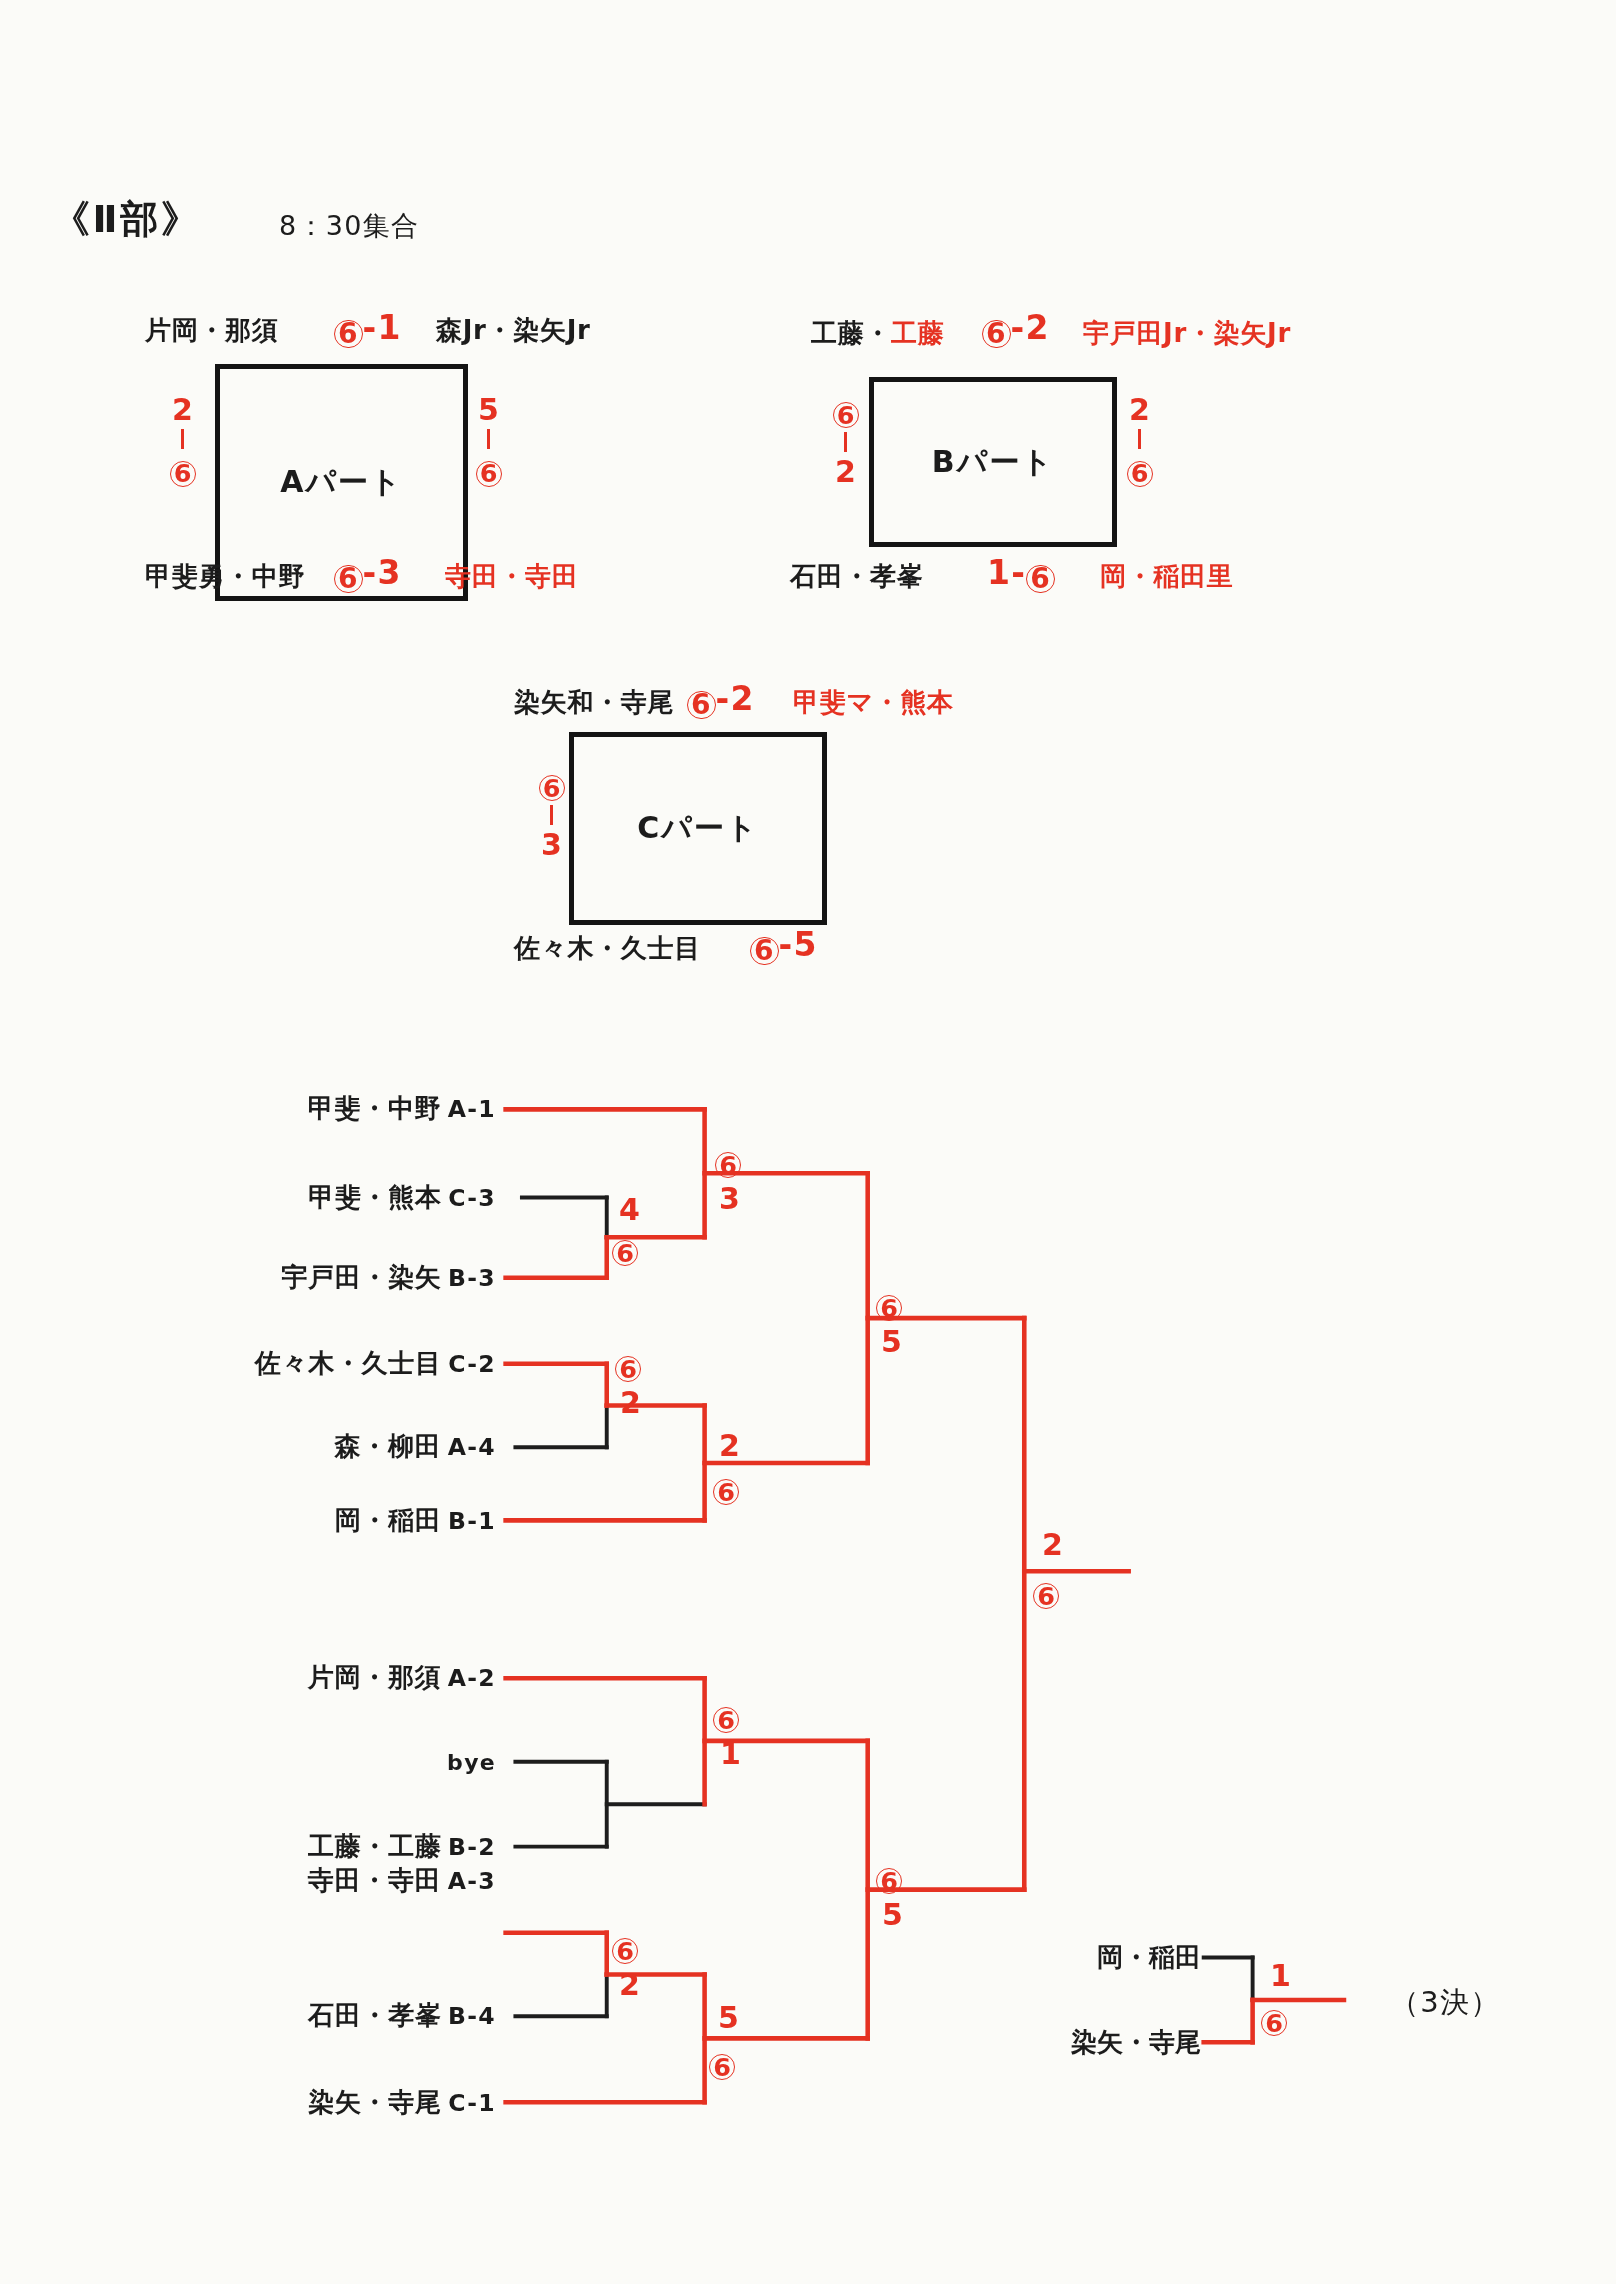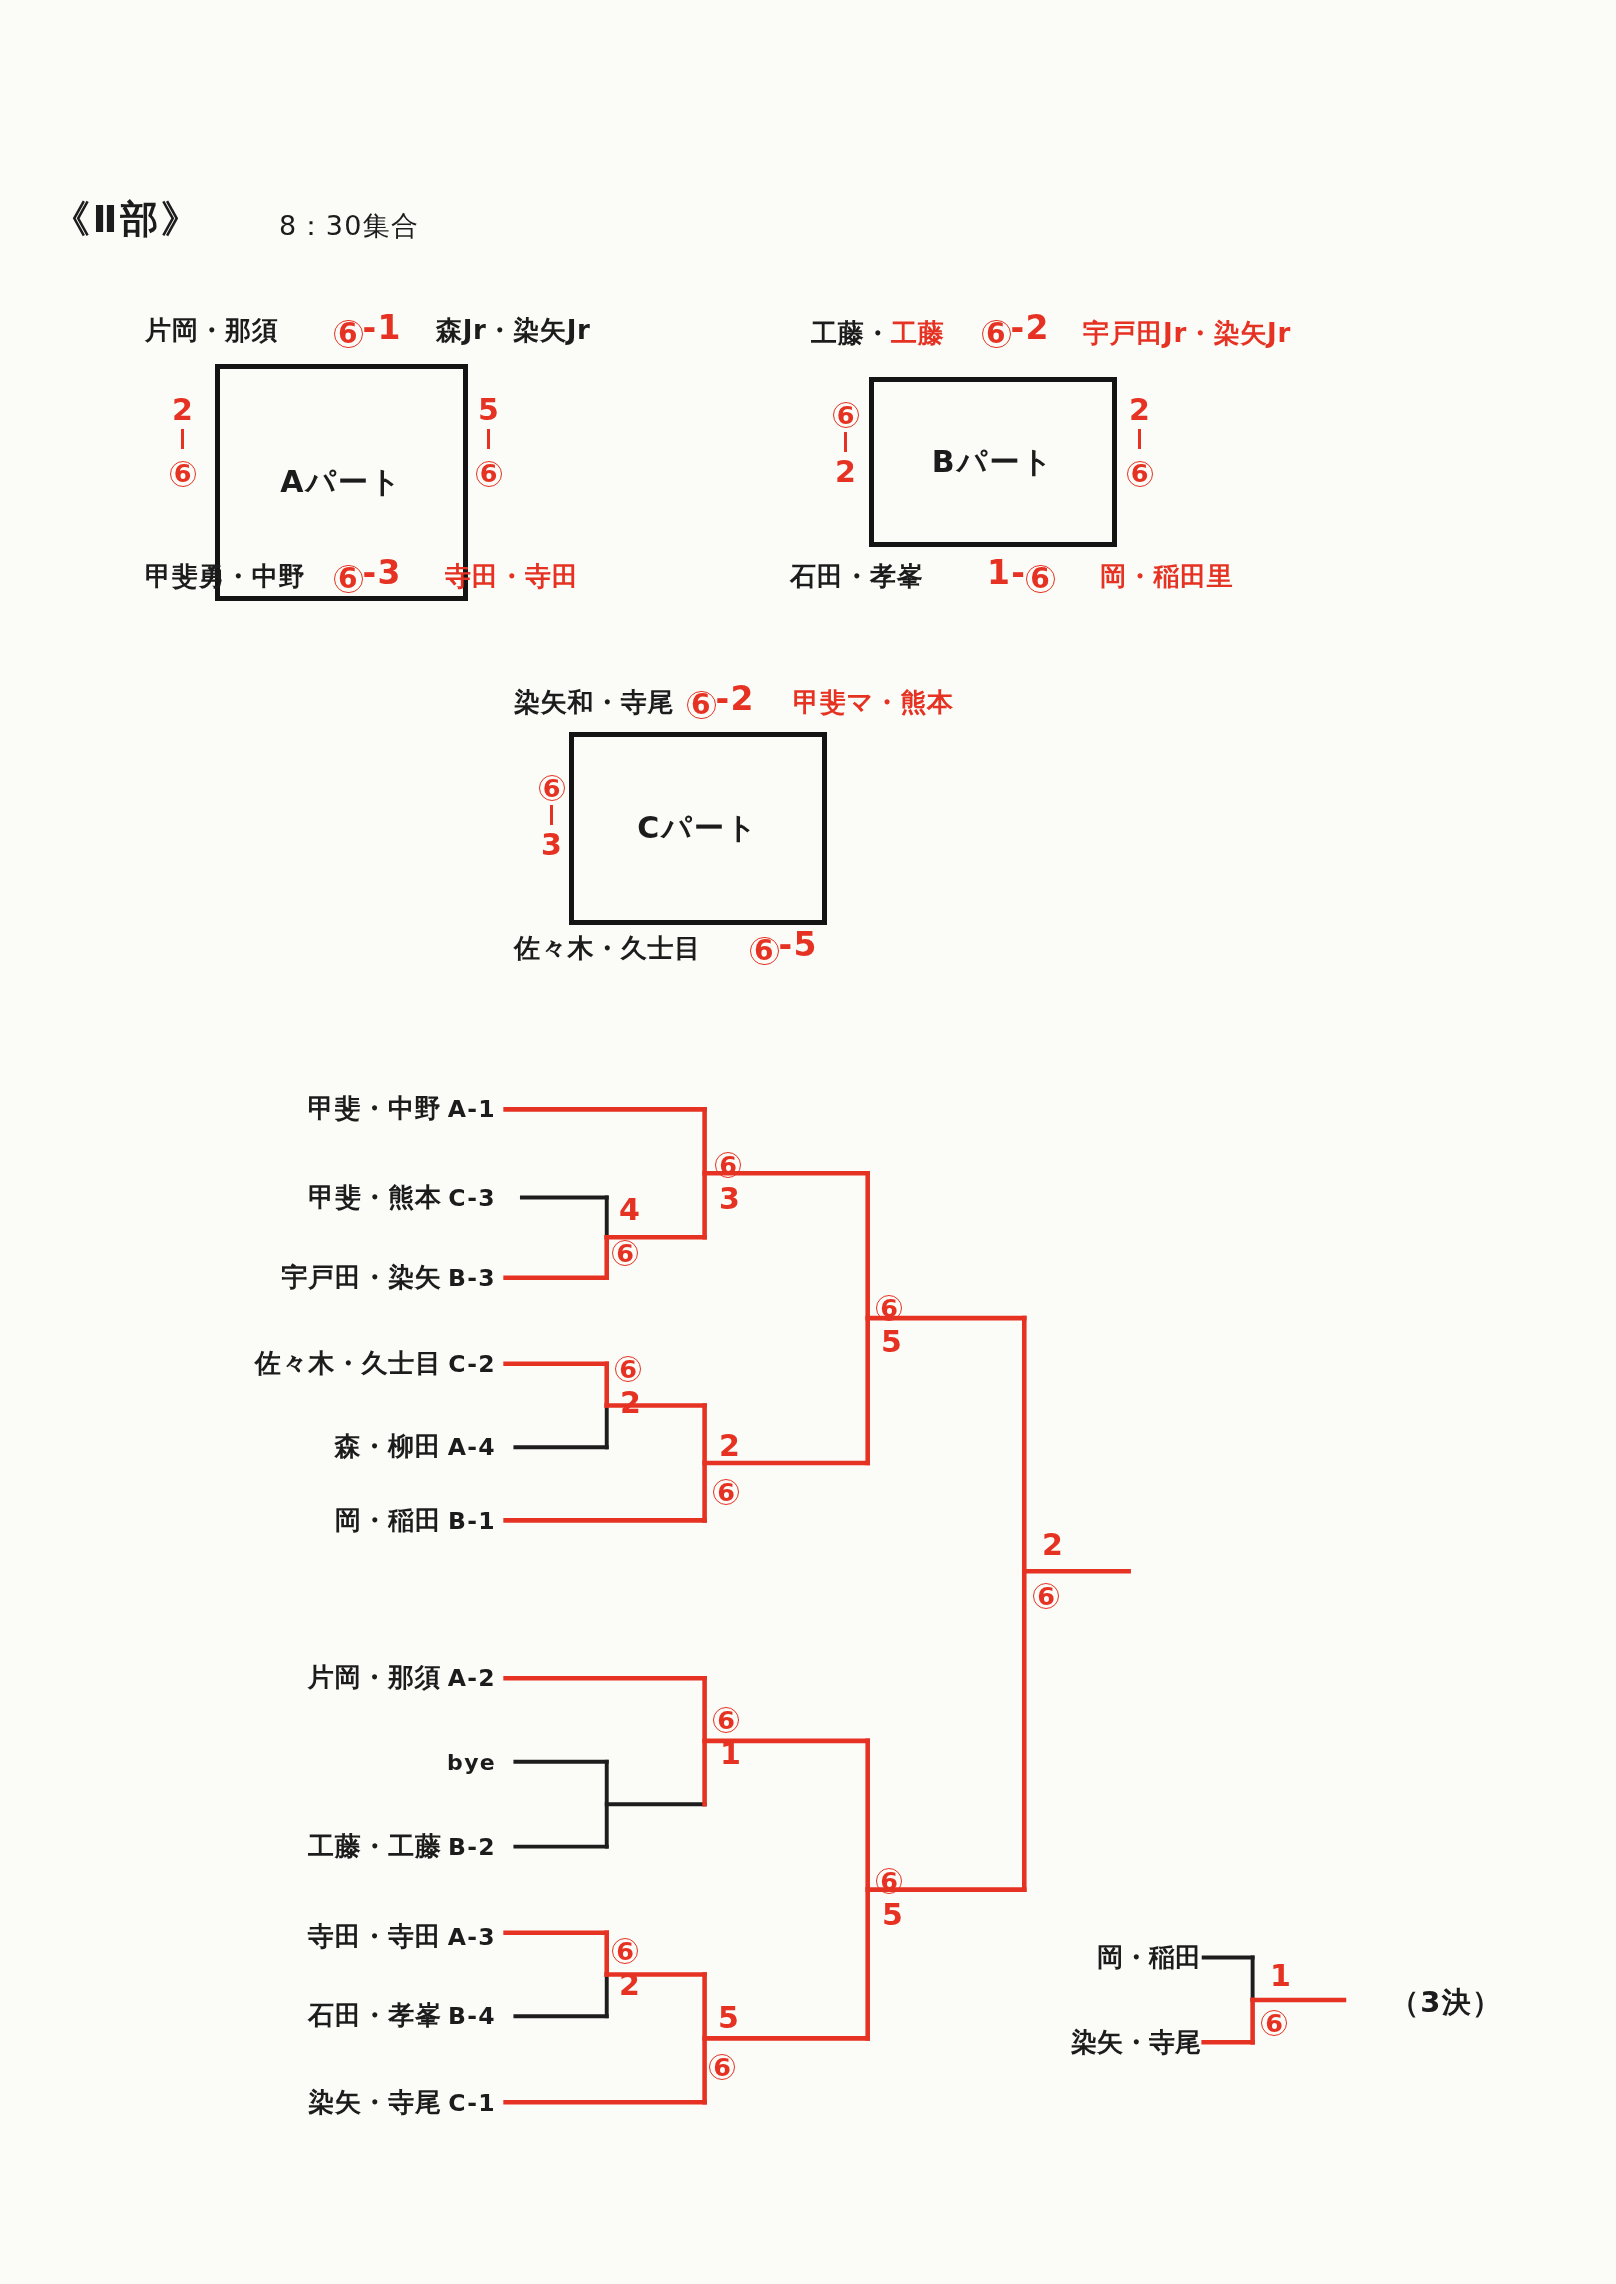--- a/index.html
+++ b/index.html
@@ -29,21 +29,21 @@
 
   .entry { position:absolute; left:189px; width:307px; text-align:right;
            font-size:26px; font-weight:700; line-height:1.25; letter-spacing:0.7px; }
   .entry .seed { font-size:23.5px; margin-left:6.5px; letter-spacing:1.3px; }
   .entry.bye { font-size:22px; letter-spacing:1.3px; }
 
   .tp-entry { position:absolute; left:979px; width:222px; text-align:right;
               font-size:26px; font-weight:700; line-height:1.25; }
 
   .snum { position:absolute; font-size:30px; font-weight:600; color:var(--red,#e53222); line-height:1.1; }
-  .note { font-size:29px; font-weight:700; letter-spacing:1.3px; }
+  .note { font-size:29px; font-weight:400; letter-spacing:1.3px; }
 
   svg.lines { position:absolute; left:0; top:0; }
   .kline { stroke:#1d1d1d; stroke-width:6; fill:none; stroke-linecap:square; }
   .rline { stroke:var(--red,#e53222); stroke-width:7; fill:none; stroke-linecap:square; }
 
   
   .circ { display:inline-flex; align-items:center; justify-content:center;
           width:1.02em; height:1.02em; border:0.07em solid currentColor; border-radius:50%;
           font-size:0.85em; line-height:1; vertical-align:-0.14em; font-weight:700; }
 </style>
@@ -187,21 +187,21 @@
 </div>
 <div class="entry" style="top:1661px;">
   <span>片岡・那須</span><span class="seed">A-2</span>
 </div>
 <div class="entry bye" style="top:1749px;">
   <span>bye</span>
 </div>
 <div class="entry" style="top:1830px;">
   <span>工藤・工藤</span><span class="seed">B-2</span>
 </div>
-<div class="entry" style="top:1920px;text-align:right;">
+<div class="entry" style="top:1864px;text-align:right;">
   <span>寺田・寺田</span><span class="seed">A-3</span>
 </div>
 <div class="entry" style="top:1999px;">
   <span>石田・孝峯</span><span class="seed">B-4</span>
 </div>
 <div class="entry" style="top:2086px;">
   <span>染矢・寺尾</span><span class="seed">C-1</span>
 </div>
 
 <div class="snum" style="left:619px;  top:1193px;">4</div>

